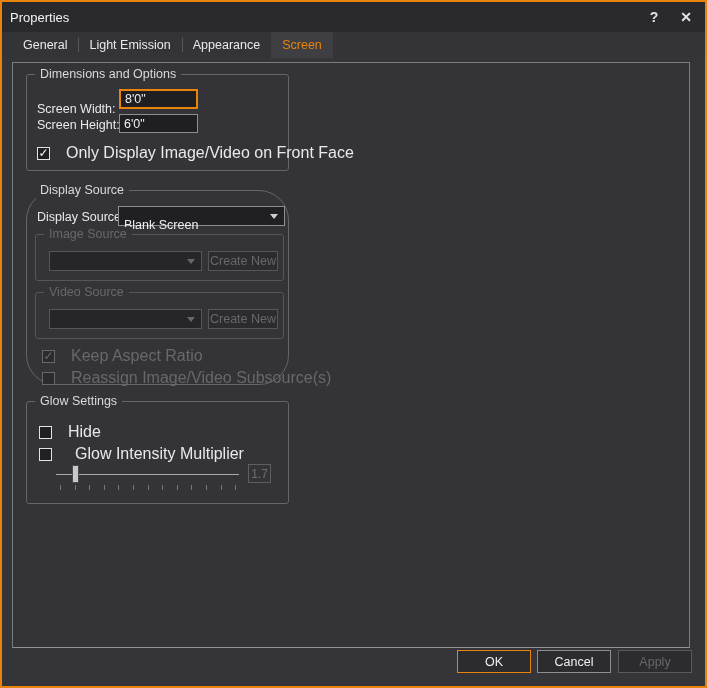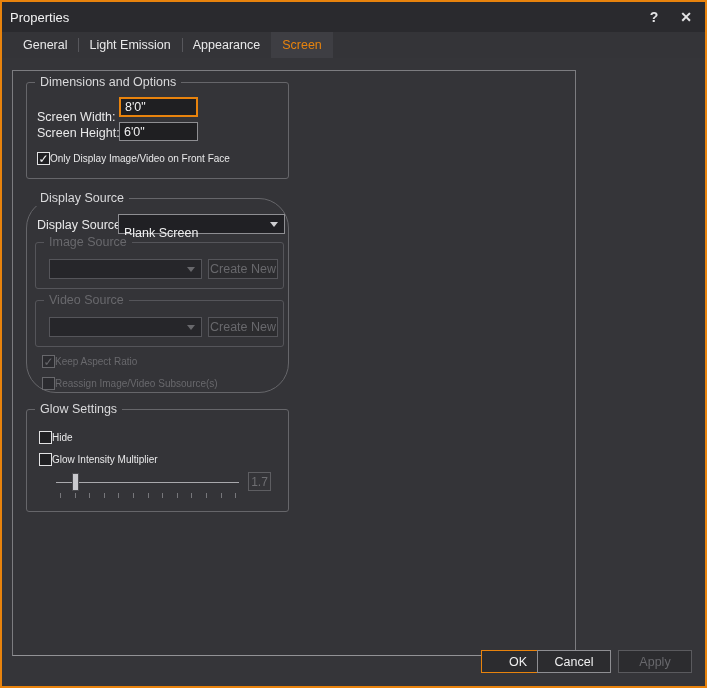--- a/index.html
+++ b/index.html
@@ -48,22 +48,22 @@
     content: ""; position: absolute; left: 0; top: 6px; bottom: 6px;
     width: 1px; background: #57575c;
   }
   .tab.active {
     background: #3e3e43; color: #e8830d;
   }
   .tab.active::before, .tab.active + .tab::before { display: none; }
 
   
   .panel {
-    position: absolute; left: 10px; top: 68px;
-    width: 564px; height: 586px;
+    position: absolute; left: 10px; top: 60px;
+    width: 678px; height: 586px;
     background: #343438;
     border: 1px solid #7c7c80;
     border-bottom-color: #929296;
   }
 
   
   .group {
     position: absolute;
     border: 1px solid #66666a;
     border-radius: 3px;
@@ -124,21 +124,21 @@
 
   
   .check-row { position: absolute; display: flex; align-items: center; }
   .checkbox {
     width: 13px; height: 13px;
     border: 1px solid #e2e2e4; background: #202023;
     display: inline-flex; align-items: center; justify-content: center;
     font-size: 12px; line-height: 12px; color: #f4f4f5;
     flex: 0 0 13px;
   }
-  .check-row .lbl { margin-left: 0; font-size: 10px; color: #e9e9ea; white-space: nowrap; }
+  .check-row .lbl { margin-left: 16px; font-size: 16px; color: #e9e9ea; white-space: nowrap; }
   .check-row.dim .checkbox { border-color: #68686c; color: #68686c; background: #2b2b2f; }
   .check-row.dim .lbl { color: #68686c; }
 
   
   .slider-track {
     position: absolute; height: 1px; background: #a9a9ad;
   }
   .slider-handle {
     position: absolute; width: 7px; height: 18px;
     background: #c9c9cd; border: 1px solid #4a4a4e;
@@ -154,21 +154,21 @@
     display: flex; align-items: center; justify-content: center;
   }
 
   
   .footer-btn {
     position: absolute; top: 648px; width: 74px; height: 23px;
     background: #2c2c2f; border: 1px solid #8e8e92;
     color: #f0f0f1; font-size: 12.5px;
     display: flex; align-items: center; justify-content: center;
   }
-  .footer-btn.primary { border: 1px solid #e8830d; margin-left: 24px; }
+  .footer-btn.primary { border: 1px solid #e8830d; }
   .footer-btn.disabled { border-color: #5a5a5e; color: #68686c; }
   .b-ok { left: 455px; }
   .b-cancel { left: 535px; }
   .b-apply { left: 616px; }
 </style>
 </head>
 <body>
 
 <div class="window">
 
@@ -241,21 +241,21 @@
     </div>
 
     <div class="group g-glow">
       <span class="legend">Glow Settings</span>
 
       <div class="check-row" style="left:12px; top:21px;">
         <span class="checkbox"></span>
         <span class="lbl">Hide</span>
       </div>
 
-      <div class="check-row" style="left:12px; top:43px;">
+      <div class="check-row" style="left:12px; top:43px;gap:7px;">
         <span class="checkbox"></span>
         <span class="lbl">Glow Intensity Multiplier</span>
       </div>
 
       <div class="slider-track" style="left:29px; top:72px; width:183px;"></div>
       <div class="slider-handle" style="left:45px; top:63px;"></div>
       <div class="slider-ticks" style="left:33px; top:83px; width:180px;"></div>
       <div class="value-box" style="left:221px; top:62px; width:23px; height:19px;">1.7</div>
     </div>
 

